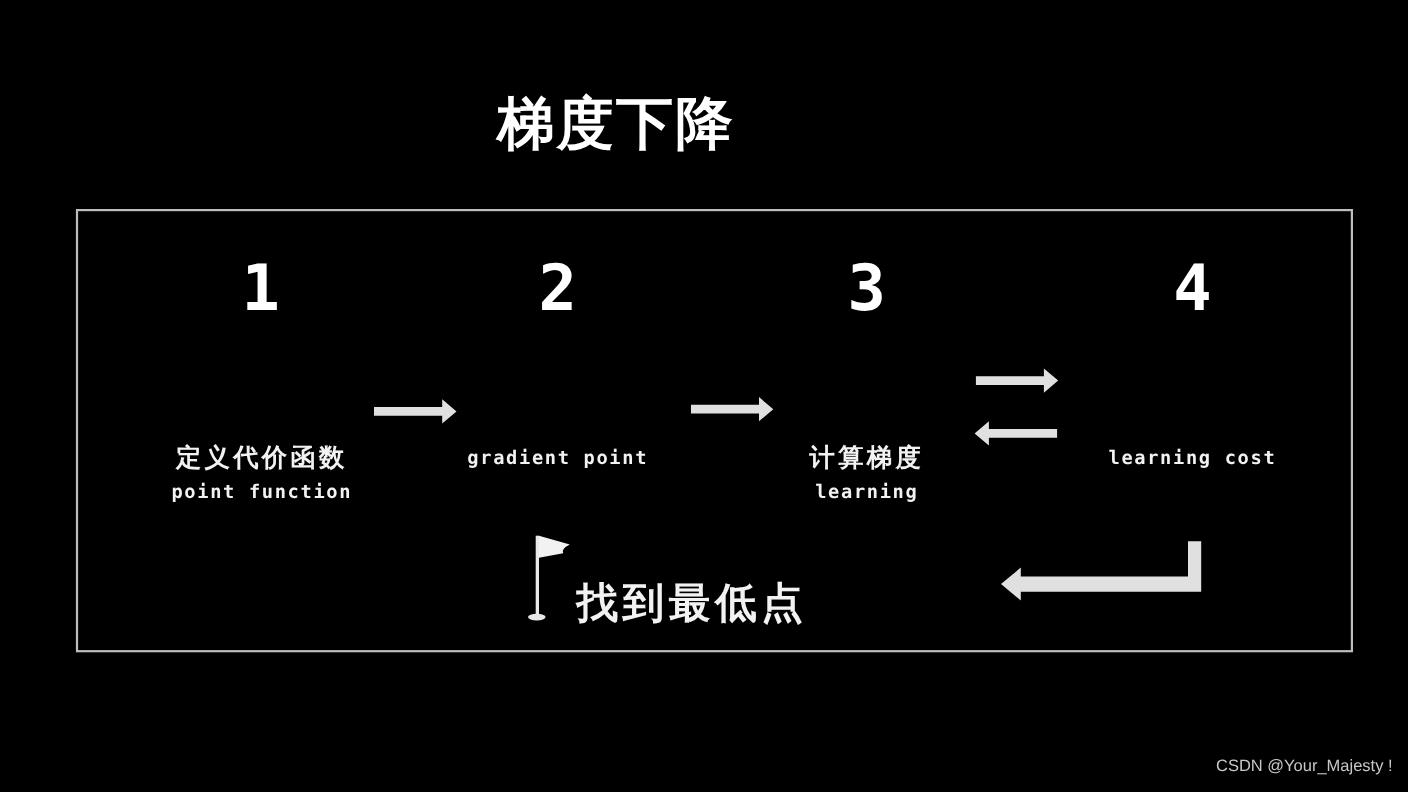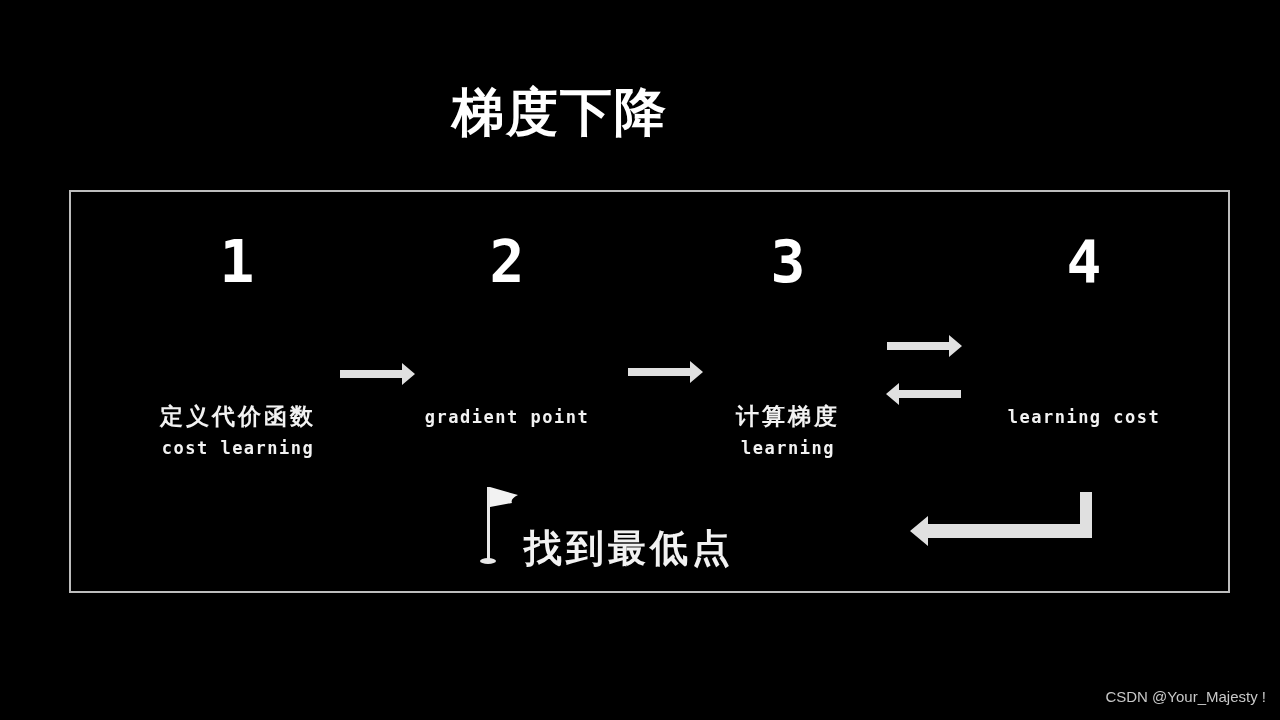--- a/index.html
+++ b/index.html
@@ -34,21 +34,21 @@
 
 <div class="frame"></div>
 
 <div class="num" style="left:237px">1</div>
 <div class="num" style="left:507px">2</div>
 <div class="num" style="left:788px">3</div>
 <div class="num" style="left:1084px">4</div>
 
 <div class="step" style="left:238px">
   <div class="cn">定义代价函数</div>
-  <div class="en">cost learning</div>
+  <div class="en">point function</div>
 </div>
 <div class="step" style="left:507px">
   <div class="en">gradient point</div>
 </div>
 <div class="step" style="left:788px">
   <div class="cn">计算梯度</div>
   <div class="en">learning</div>
 </div>
 <div class="step" style="left:1084px">
   <div class="en">learning cost</div>

